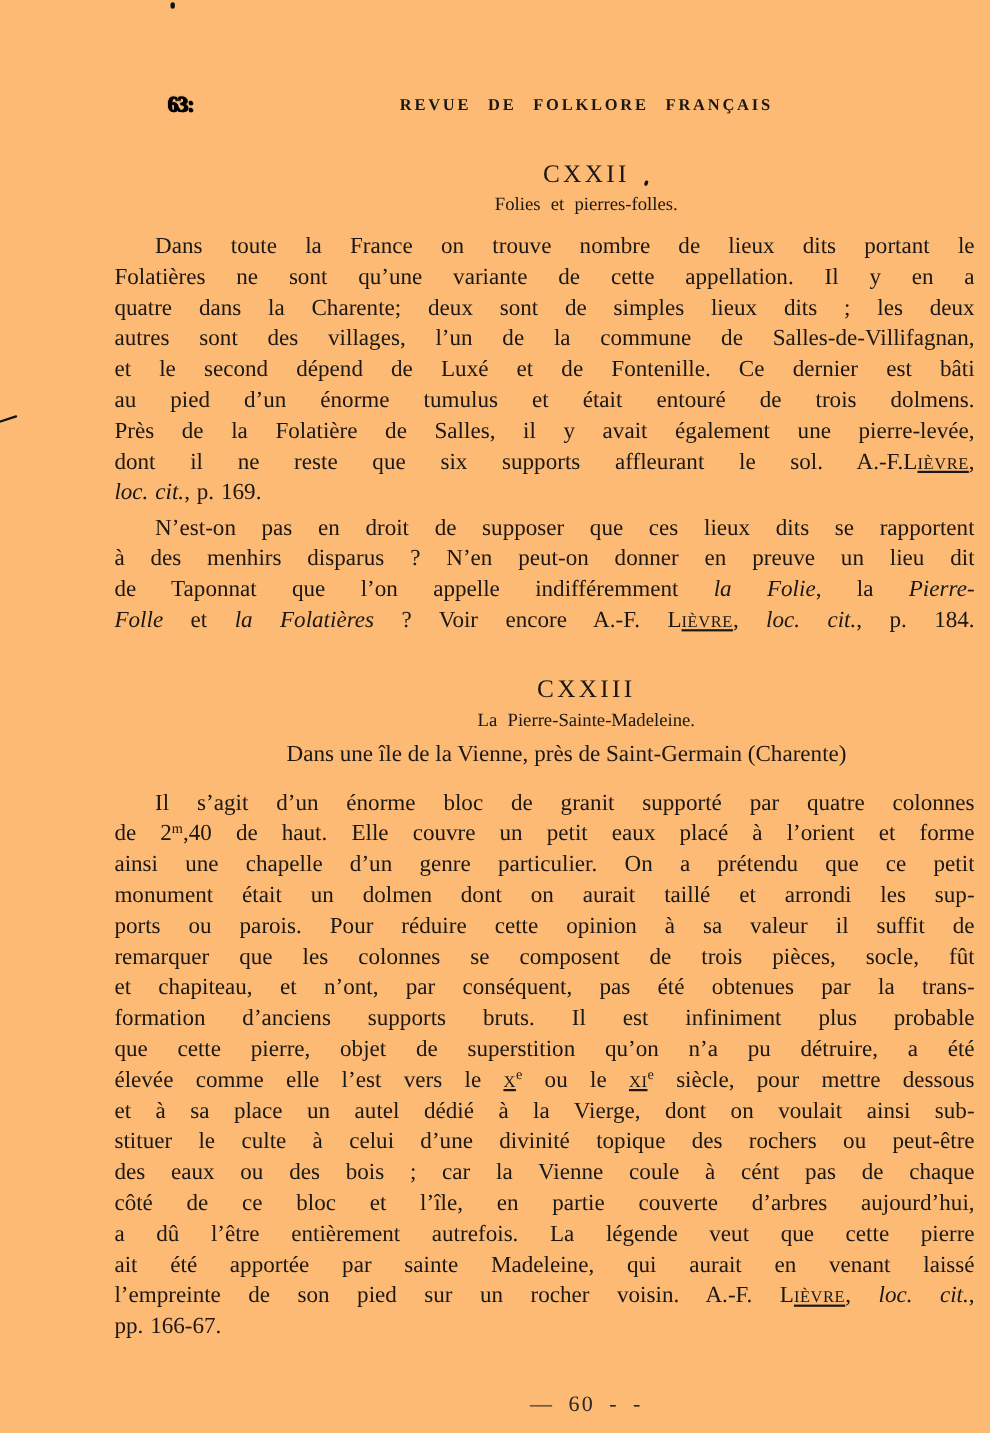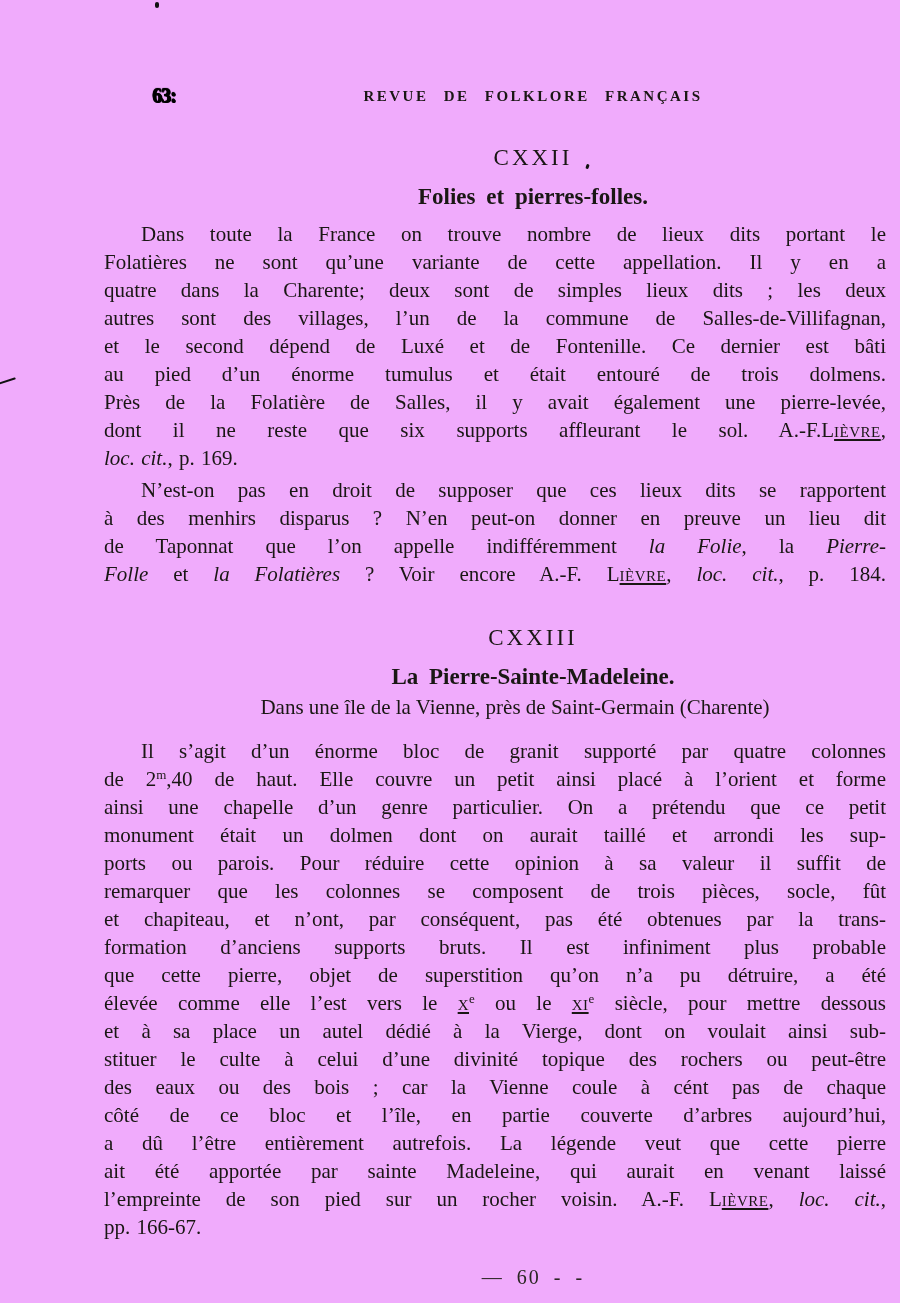--- a/index.html
+++ b/index.html
@@ -3,21 +3,21 @@
 <meta charset="utf-8">
 <style>
   html,body{margin:0;padding:0;}
   body{
     width:900px;height:1303px;
     background:#e9e9e7;
     font-family:"Liberation Serif","DejaVu Serif",serif;
   }
   .page{
     position:relative;width:900px;height:1303px;overflow:hidden;
-    background:#f0abfc;color:#1a1714;
+    background:#fdba74;color:#1a1714;
   }
   
   .art{position:absolute;background:#111;}
   .art-topdot{left:155px;top:2px;width:4px;height:6px;border-radius:2px;}
   .art-leftstroke{left:-2px;top:380px;width:18px;height:2px;transform:rotate(-18deg);border-radius:2px;}
   .art-cxxii-dot{left:586px;top:164px;width:3px;height:5px;border-radius:2px;transform:rotate(20deg);}
   
   .stamp{
     position:absolute;left:152px;top:84px;
     font-size:20px;font-weight:bold;letter-spacing:-1px;
@@ -29,22 +29,21 @@
     font-size:15px;font-weight:bold;letter-spacing:2.5px;word-spacing:9px;
   }
   
   .textblock{position:absolute;left:104px;top:143px;width:782px;}
   .secnum{
     text-align:center;padding-left:76px;
     font-size:23px;letter-spacing:3px;line-height:30px;
   }
   .sectitle{
     text-align:center;padding-left:76px;
-    font-size:23px;font-weight:bold;word-spacing:5px;line-height:26px;
-    margin-top:11px;
+    font-size:17px;font-weight:normal;word-spacing:5px;line-height:26px;
   }
   .subtitle{
     text-align:center;padding-left:40px;
     font-size:21px;line-height:28px;margin-top:3px;
   }
   .para{margin-top:10px;font-size:21px;}
   .para.tight{margin-top:4px;}
   .para.p3{margin-top:16px;}
   .sec2{margin-top:35px;}
   .tline{
@@ -98,21 +97,21 @@
           <div class="tline"><span class="it">Folle</span><span> et </span><span class="it">la Folatières</span><span> ? Voir encore A.-F. L</span><span class="sc">ièvre</span><span>, </span><span class="it">loc. cit.</span><span>, p. 184.</span></div>
         </div>
     </div>
 
     <div class="section sec2">
       <div class="secnum">CXXIII</div>
       <div class="sectitle">La Pierre-Sainte-Madeleine.</div>
       <div class="subtitle">Dans une île de la Vienne, près de Saint-Germain (Charente)</div>
       <div class="para p3">
           <div class="tline ind"><span>Il s’agit d’un énorme bloc de granit supporté par quatre colonnes</span></div>
-          <div class="tline"><span>de 2</span><span class="sup">m</span><span>,40 de haut. Elle couvre un petit ainsi placé à l’orient et forme</span></div>
+          <div class="tline"><span>de 2</span><span class="sup">m</span><span>,40 de haut. Elle couvre un petit eaux placé à l’orient et forme</span></div>
           <div class="tline"><span>ainsi une chapelle d’un genre particulier. On a prétendu que ce petit</span></div>
           <div class="tline"><span>monument était un dolmen dont on aurait taillé et arrondi les sup-</span></div>
           <div class="tline"><span>ports ou parois. Pour réduire cette opinion à sa valeur il suffit de</span></div>
           <div class="tline"><span>remarquer que les colonnes se composent de trois pièces, socle, fût</span></div>
           <div class="tline"><span>et chapiteau, et n’ont, par conséquent, pas été obtenues par la trans-</span></div>
           <div class="tline"><span>formation d’anciens supports bruts. Il est infiniment plus probable</span></div>
           <div class="tline"><span>que cette pierre, objet de superstition qu’on n’a pu détruire, a été</span></div>
           <div class="tline"><span>élevée comme elle l’est vers le </span><span class="sc">x</span><span class="sup">e</span><span> ou le </span><span class="sc">xi</span><span class="sup">e</span><span> siècle, pour mettre dessous</span></div>
           <div class="tline"><span>et à sa place un autel dédié à la Vierge, dont on voulait ainsi sub-</span></div>
           <div class="tline"><span>stituer le culte à celui d’une divinité topique des rochers ou peut-être</span></div>

